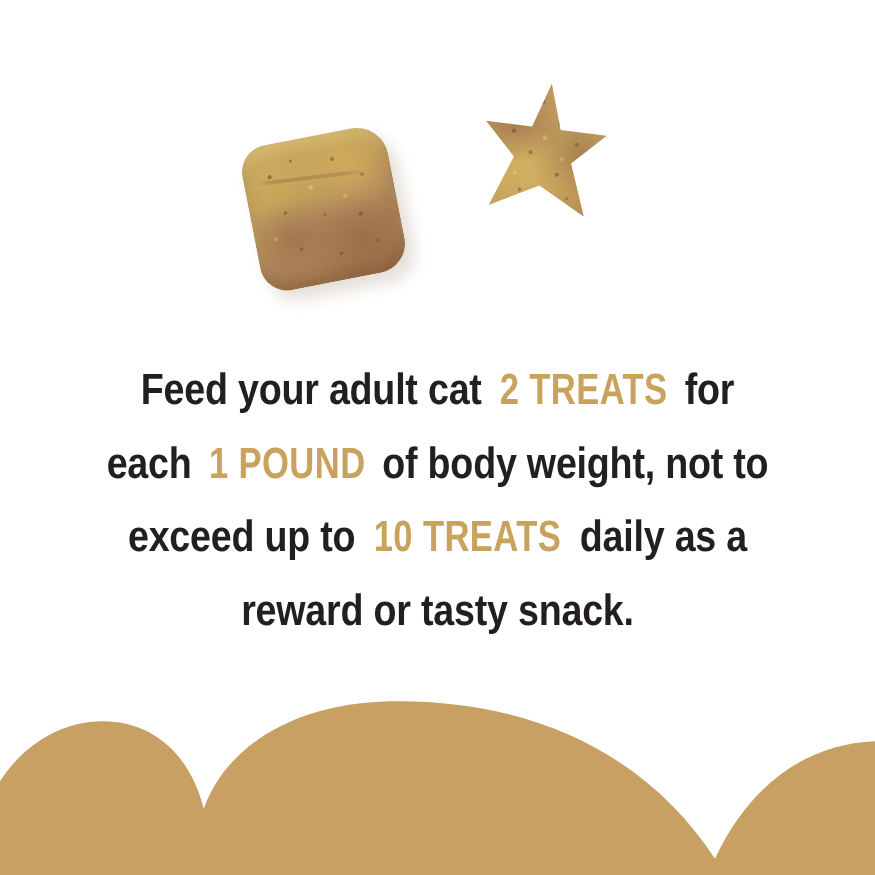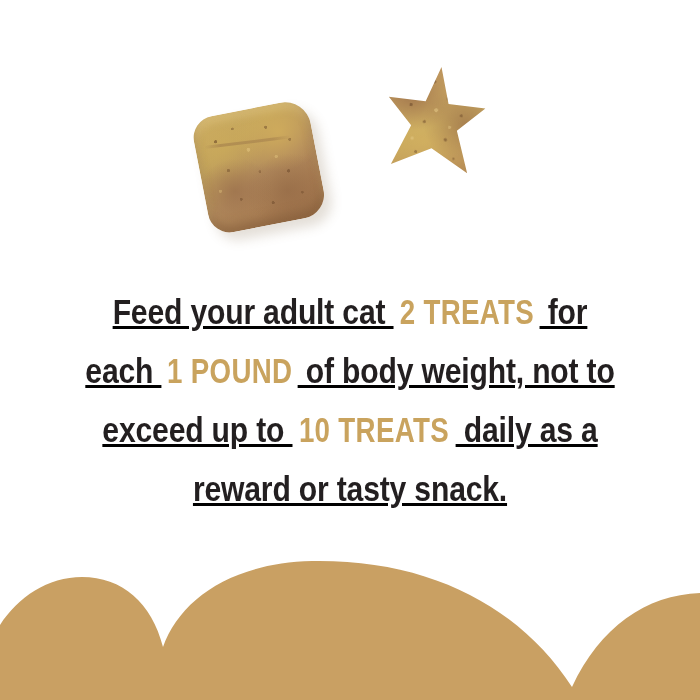--- a/index.html
+++ b/index.html
@@ -131,21 +131,20 @@
       radial-gradient(circle at 62% 48%, rgba(232,204,138,0.42) 0 1.3px, transparent 1.8px);
   }
 
   
   .copy {
     position: absolute;
     left: 0;
     top: 282px;
     width: 700px;
     text-align: center;
-    text-decoration: underline;
   }
   .copy-line {
     font-size: 35px;
     line-height: 59px;
     color: #231f20;
     font-weight: 700;
     letter-spacing: -0.2px;
     white-space: nowrap;
     transform: scaleX(0.86);
   }

